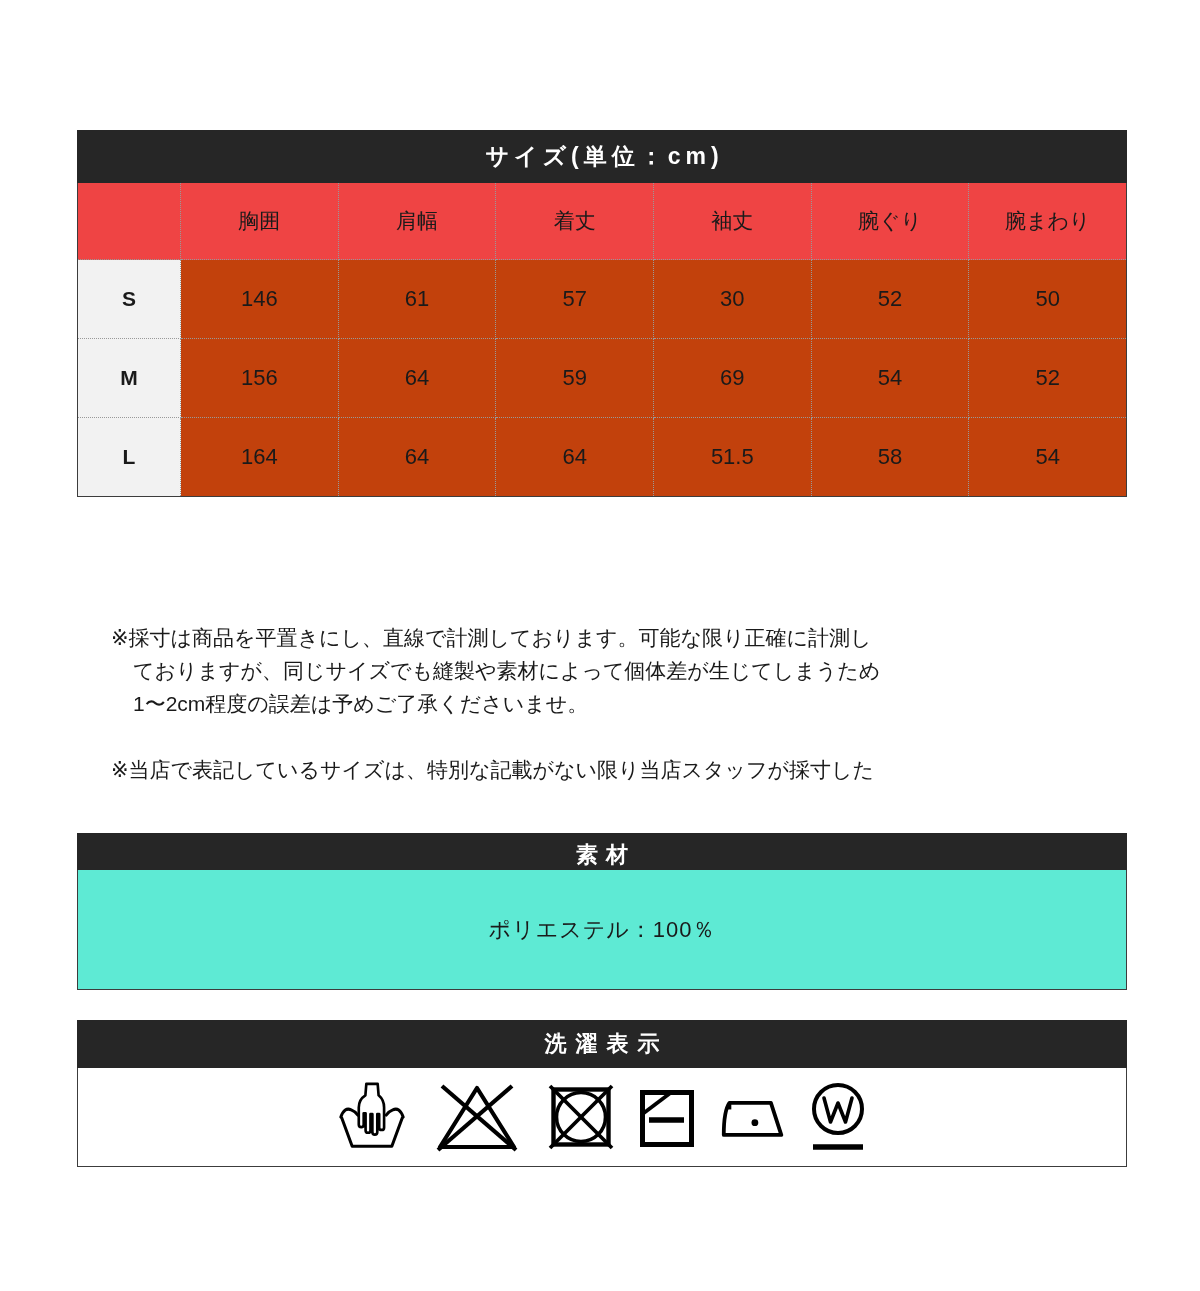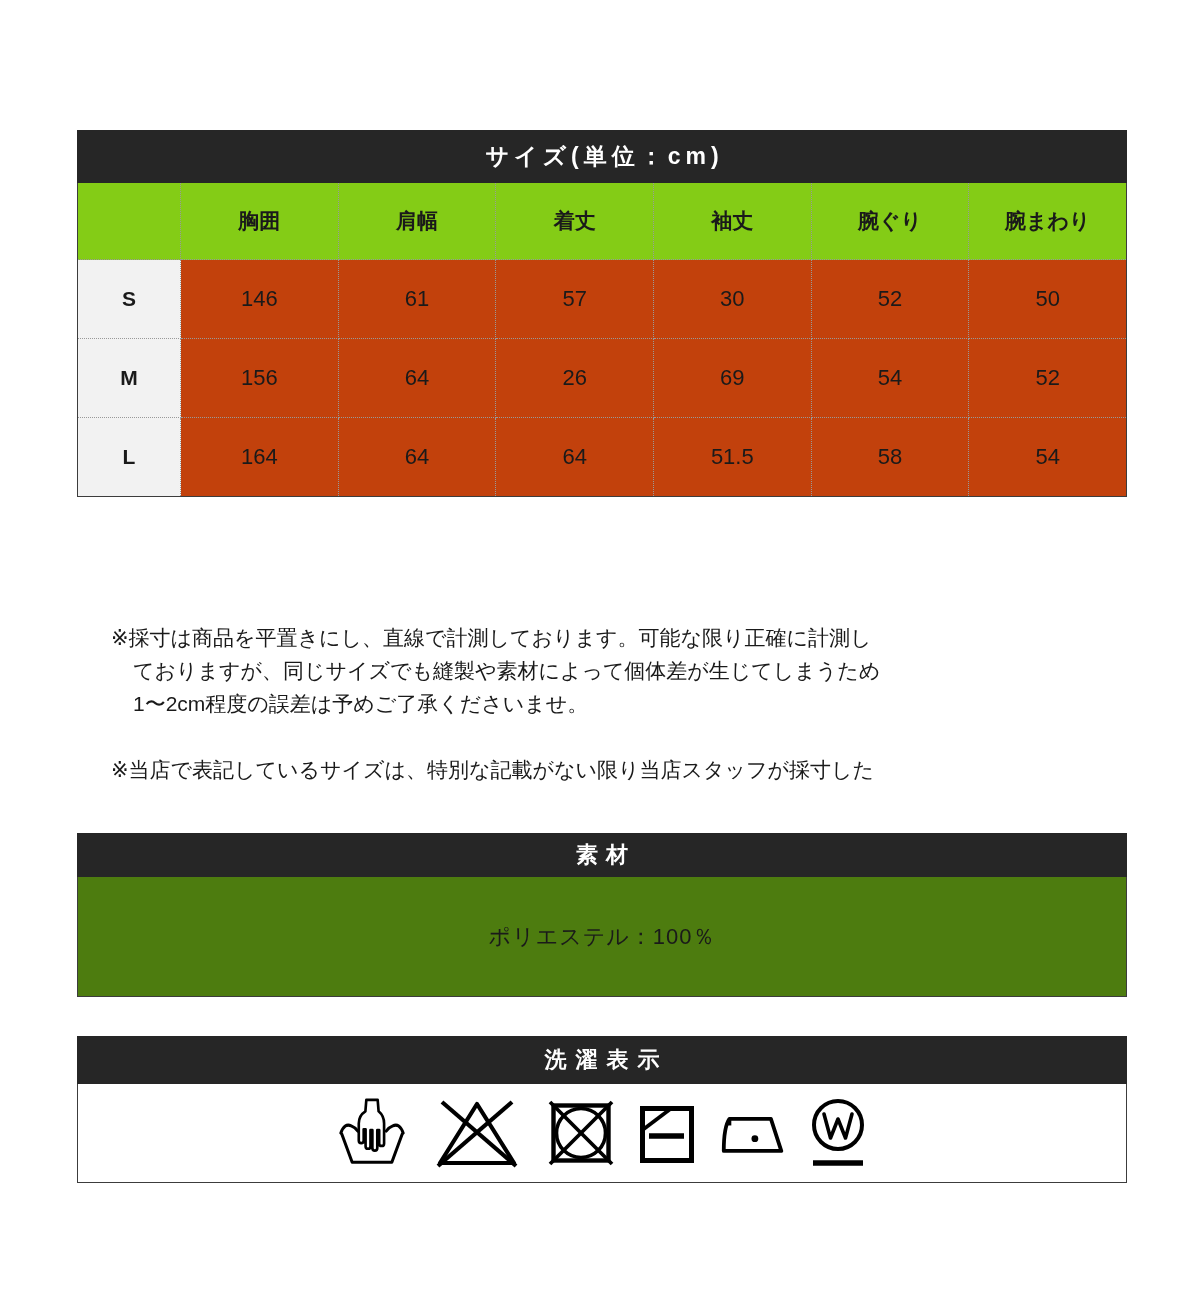--- a/index.html
+++ b/index.html
@@ -28,22 +28,22 @@
     border:1px solid #3c3c3c;
     border-top:none;
   }
   .size-table col.c-label{width:103px;}
   .size-table th,.size-table td{
     text-align:center;vertical-align:middle;
     font-size:21px;
   }
   .size-table thead th{
     height:74px;
-    background:#84cc16;
-    font-weight:bold;
+    background:#ef4444;
+    font-weight:normal;
   }
   .size-table tbody tr{height:79px;}
   .size-table tbody th{
     background:#f2f2f2;
     font-weight:bold;
     font-size:21px;
   }
   .size-table tbody td{font-size:22px;font-weight:normal;background:#c2410c;}
   
   .size-table th:not(:last-child),
@@ -51,28 +51,28 @@
   .size-table thead th{border-bottom:1px dotted #999;}
   .size-table tbody tr:not(:last-child) th,
   .size-table tbody tr:not(:last-child) td{border-bottom:1px dotted #999;}
   
   .notes{position:absolute;left:95px;top:605px;font-size:21px;line-height:33px;}
   .note{margin:16px;}
   .note + .note{margin-top:33px;}
   .note .cont{margin-left:22px;}
   
   .material-box{position:absolute;left:77px;top:833px;width:1050px;}
-  .material-box .bar{height:44px;font-size:22px;letter-spacing:8px;padding-left:8px;}
+  .material-box .bar{height:37px;font-size:22px;letter-spacing:8px;padding-left:8px;align-items:flex-end;}
   .material-body{
     border:1px solid #3c3c3c;border-top:none;
-    height:119px;background:#4d7c0f;
+    height:119px;background:#5eead4;
     display:flex;align-items:center;justify-content:center;
     font-size:22px;letter-spacing:1px;
   }
-  .laundry-box{position:absolute;left:77px;top:1020px;width:1050px;margin-top:16px;}
+  .laundry-box{position:absolute;left:77px;top:1020px;width:1050px;}
   .laundry-box .bar{height:48px;font-size:22px;letter-spacing:9px;padding-left:9px;}
   .laundry-body{
     border:1px solid #3c3c3c;border-top:none;
     height:98px;background:#fff;
     display:flex;align-items:center;justify-content:center;
     gap:24px;
   }
   .laundry-body svg{display:block;flex:0 0 auto;}
 </style>
 </head>
@@ -110,21 +110,21 @@
         <td>61</td>
         <td>57</td>
         <td>30</td>
         <td>52</td>
         <td>50</td>
       </tr>
       <tr>
         <th>M</th>
         <td>156</td>
         <td>64</td>
-        <td>26</td>
+        <td>59</td>
         <td>69</td>
         <td>54</td>
         <td>52</td>
       </tr>
       <tr>
         <th>L</th>
         <td>164</td>
         <td>64</td>
         <td>64</td>
         <td>51.5</td>

